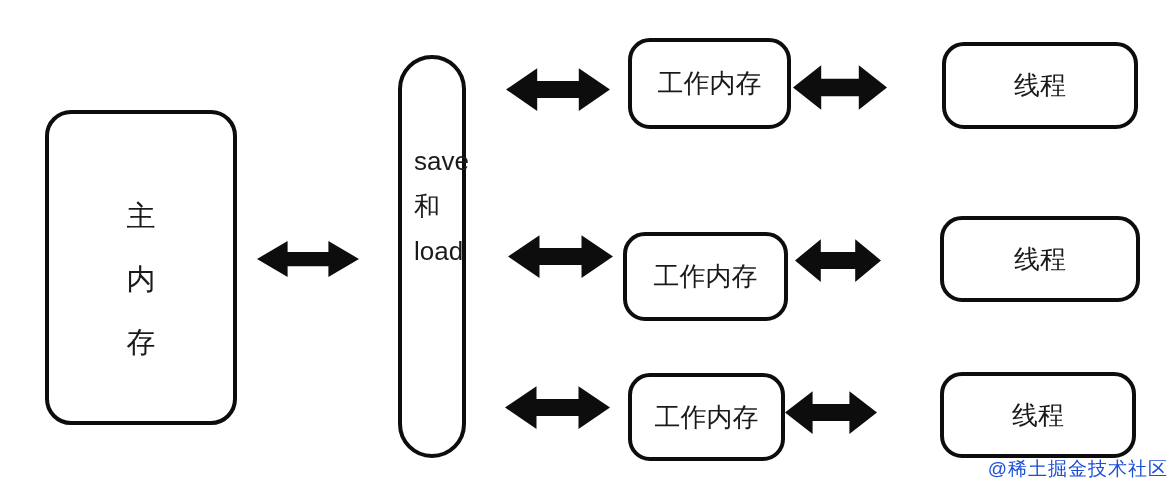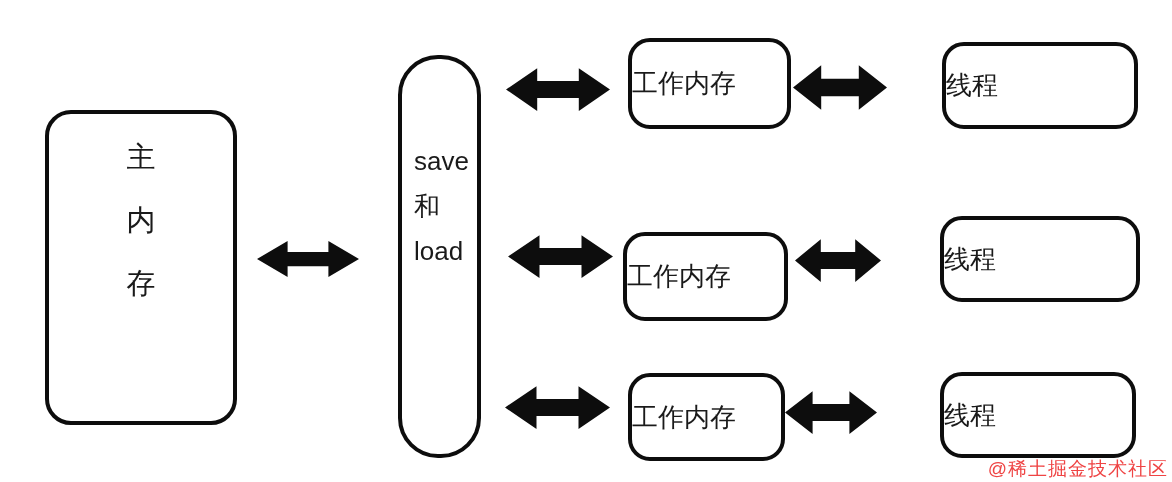--- a/index.html
+++ b/index.html
@@ -16,34 +16,35 @@
     font-family: "Liberation Sans", "DejaVu Sans", sans-serif;
     color: #1a1a1a;
   }
   .node {
     position: absolute;
     box-sizing: border-box;
     background: #ffffff;
     border: 4px solid #0d0d0d;
     display: flex;
     align-items: center;
+    justify-content: center;
     color: #1a1a1a;
   }
   .main-memory {
     left: 45px; top: 110px;
     width: 192px; height: 315px;
     border-radius: 26px;
     flex-direction: column;
     font-size: 29px;
     gap: 23px;
     padding-top: 24px;
   }
   .ops-pill {
     left: 398px; top: 55px;
-    width: 83px; height: 403px;
+    width: 68px; height: 403px;
     border-radius: 40px;
     flex-direction: column;
     align-items: flex-start;
     justify-content: flex-start;
     padding: 80px 0 0 12px;
     font-size: 26px;
     line-height: 45px;
   }
   .rounded-box {
     border-radius: 22px;
@@ -65,21 +66,21 @@
   .arrow-a2 { left: 508px; top: 234px; width: 105px; height: 45px; }
   .arrow-a3 { left: 505px; top: 385px; width: 105px; height: 45px; }
   .arrow-b1 { left: 793px; top: 64px;  width: 94px;  height: 47px; }
   .arrow-b2 { left: 795px; top: 238px; width: 86px;  height: 45px; }
   .arrow-b3 { left: 785px; top: 390px; width: 92px;  height: 45px; }
   .watermark {
     position: absolute;
     right: 4px;
     top: 456px;
     font-size: 19px;
-    color: #ef4444;
+    color: #1d4ed8;
     letter-spacing: 1px;
   }
 </style>
 </head>
 <body>
 
 <div class="stage">
 
   <div class="node main-memory">
     <span>主</span>

